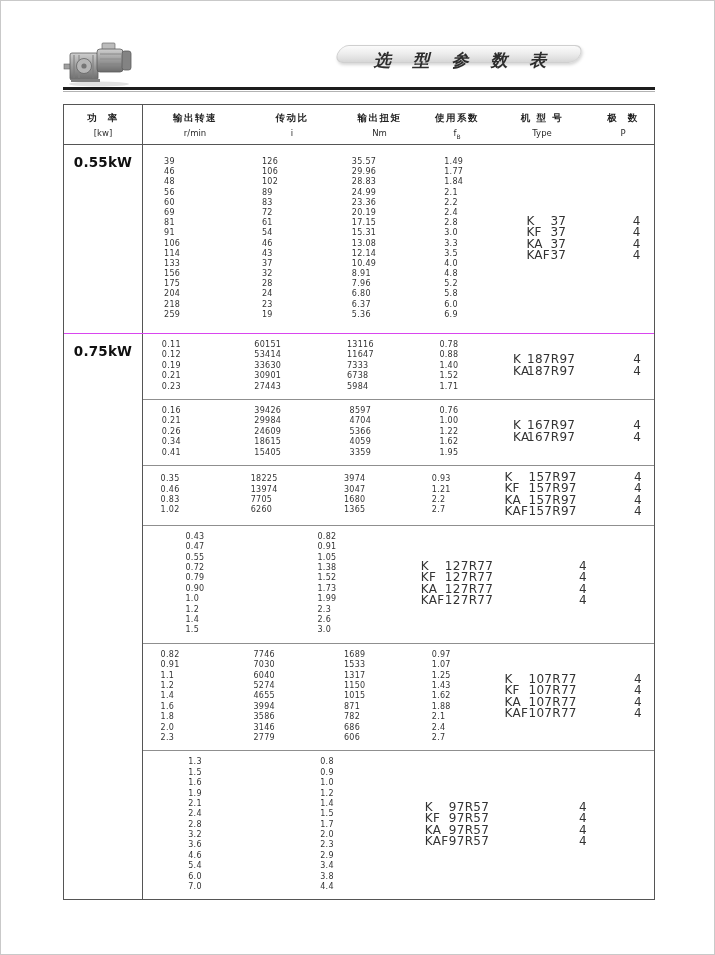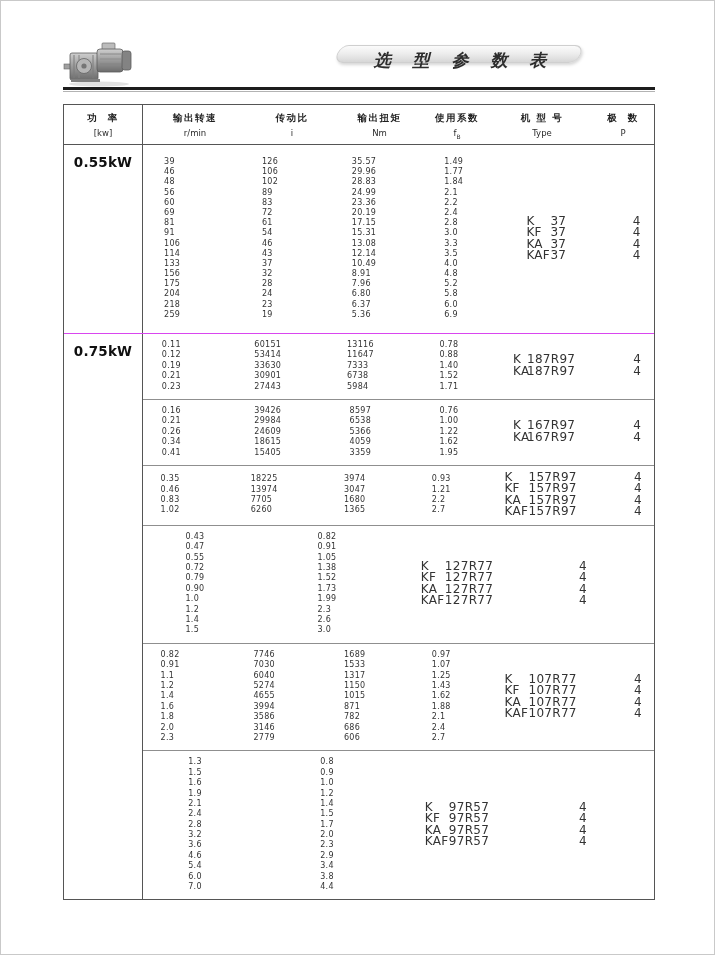--- a/index.html
+++ b/index.html
@@ -304,21 +304,21 @@
                   <div class="num-cell">39426</div>
                   <div class="num-cell">29984</div>
                   <div class="num-cell">24609</div>
                   <div class="num-cell">18615</div>
                   <div class="num-cell">15405</div>
                 </div>
               </div>
               <div class="num-col w-i">
                 <div class="stack">
                   <div class="num-cell">8597</div>
-                  <div class="num-cell">6538</div>
+                  <div class="num-cell">4704</div>
                   <div class="num-cell">5366</div>
                   <div class="num-cell">4059</div>
                   <div class="num-cell">3359</div>
                 </div>
               </div>
               <div class="num-col w-fb">
                 <div class="stack">
                   <div class="num-cell">0.76</div>
                   <div class="num-cell">1.00</div>
                   <div class="num-cell">1.22</div>

